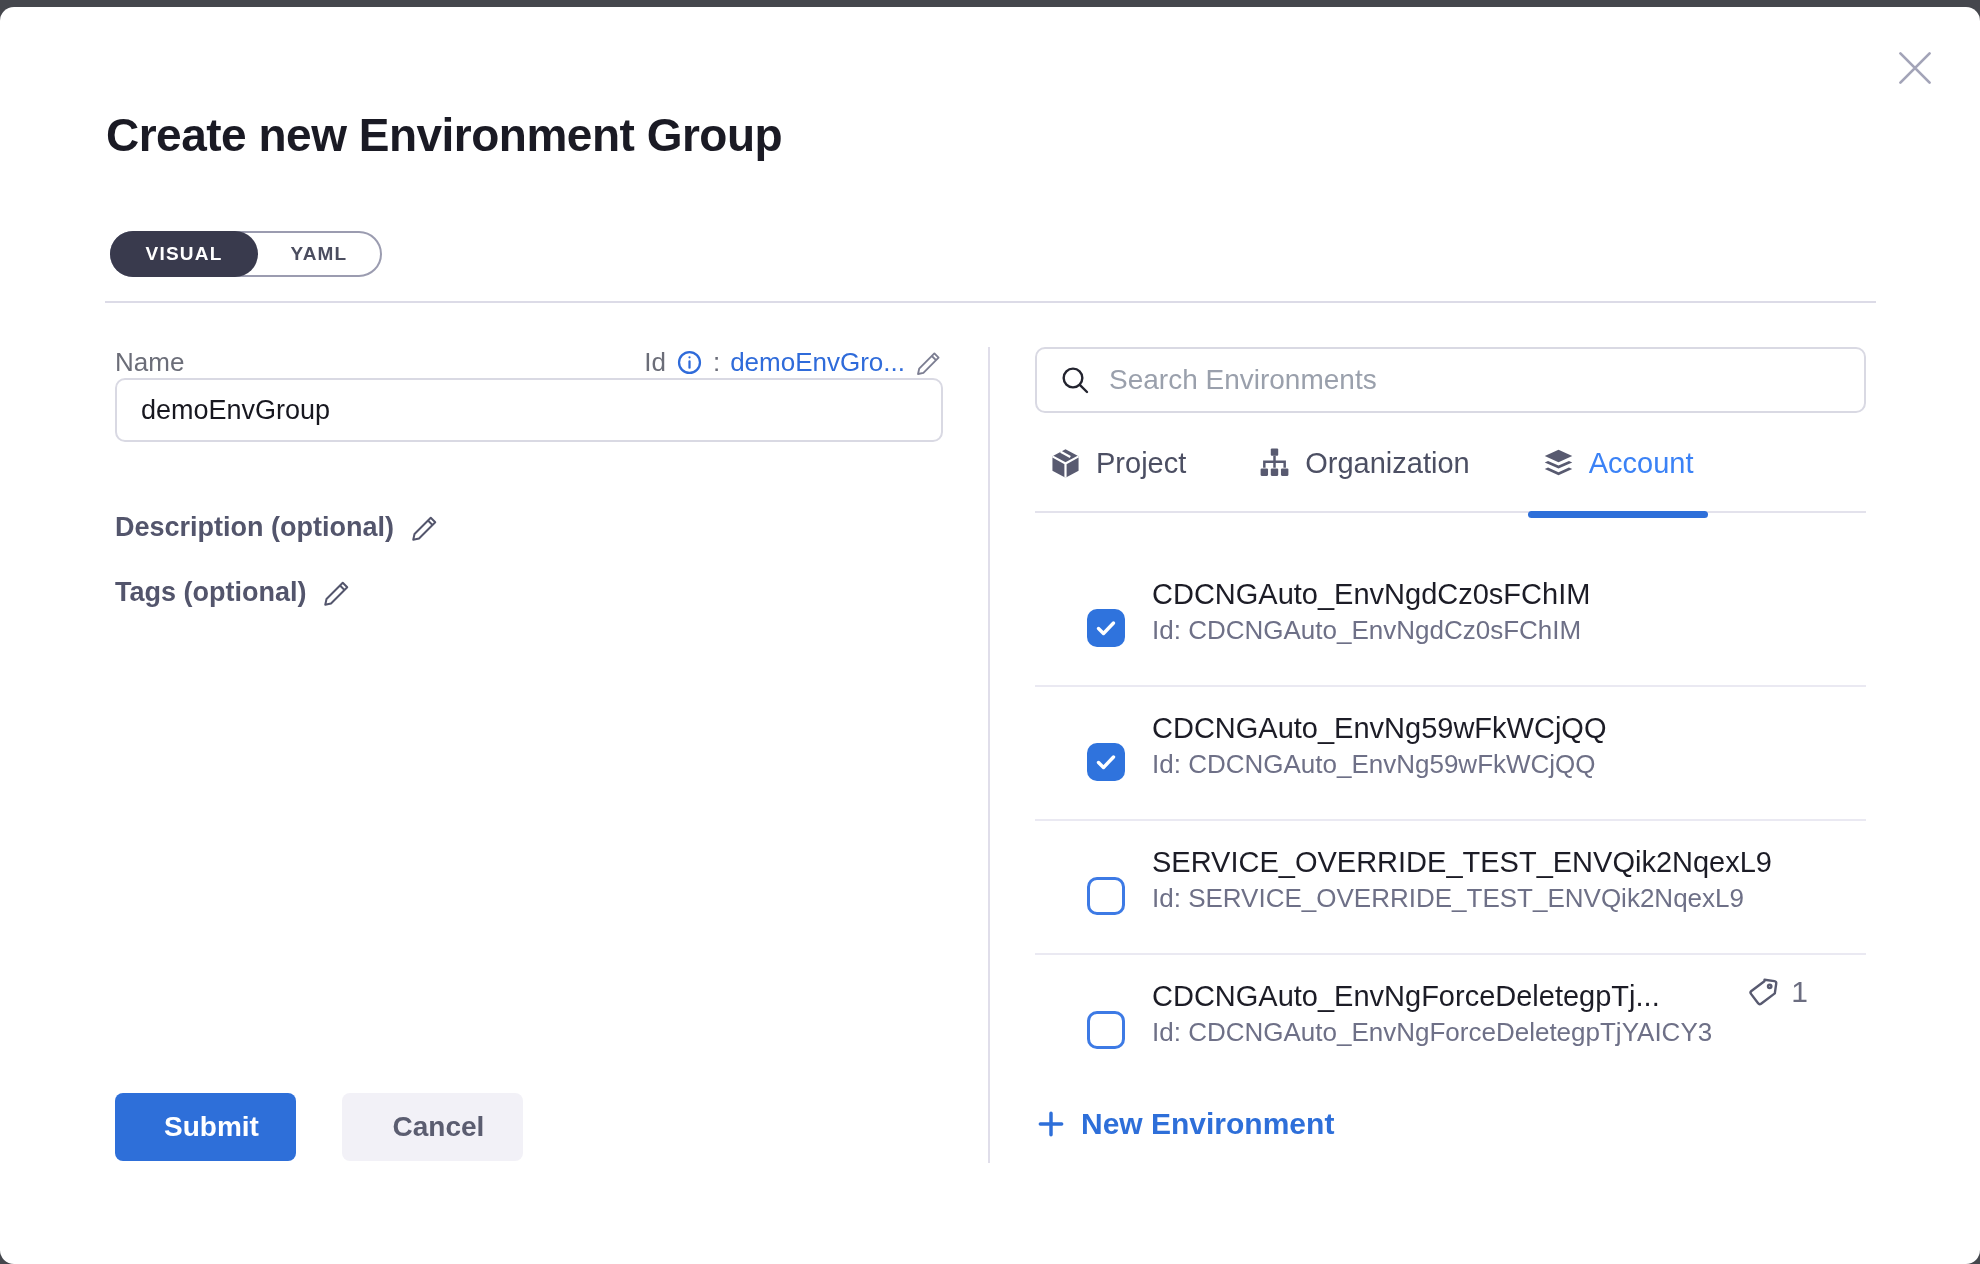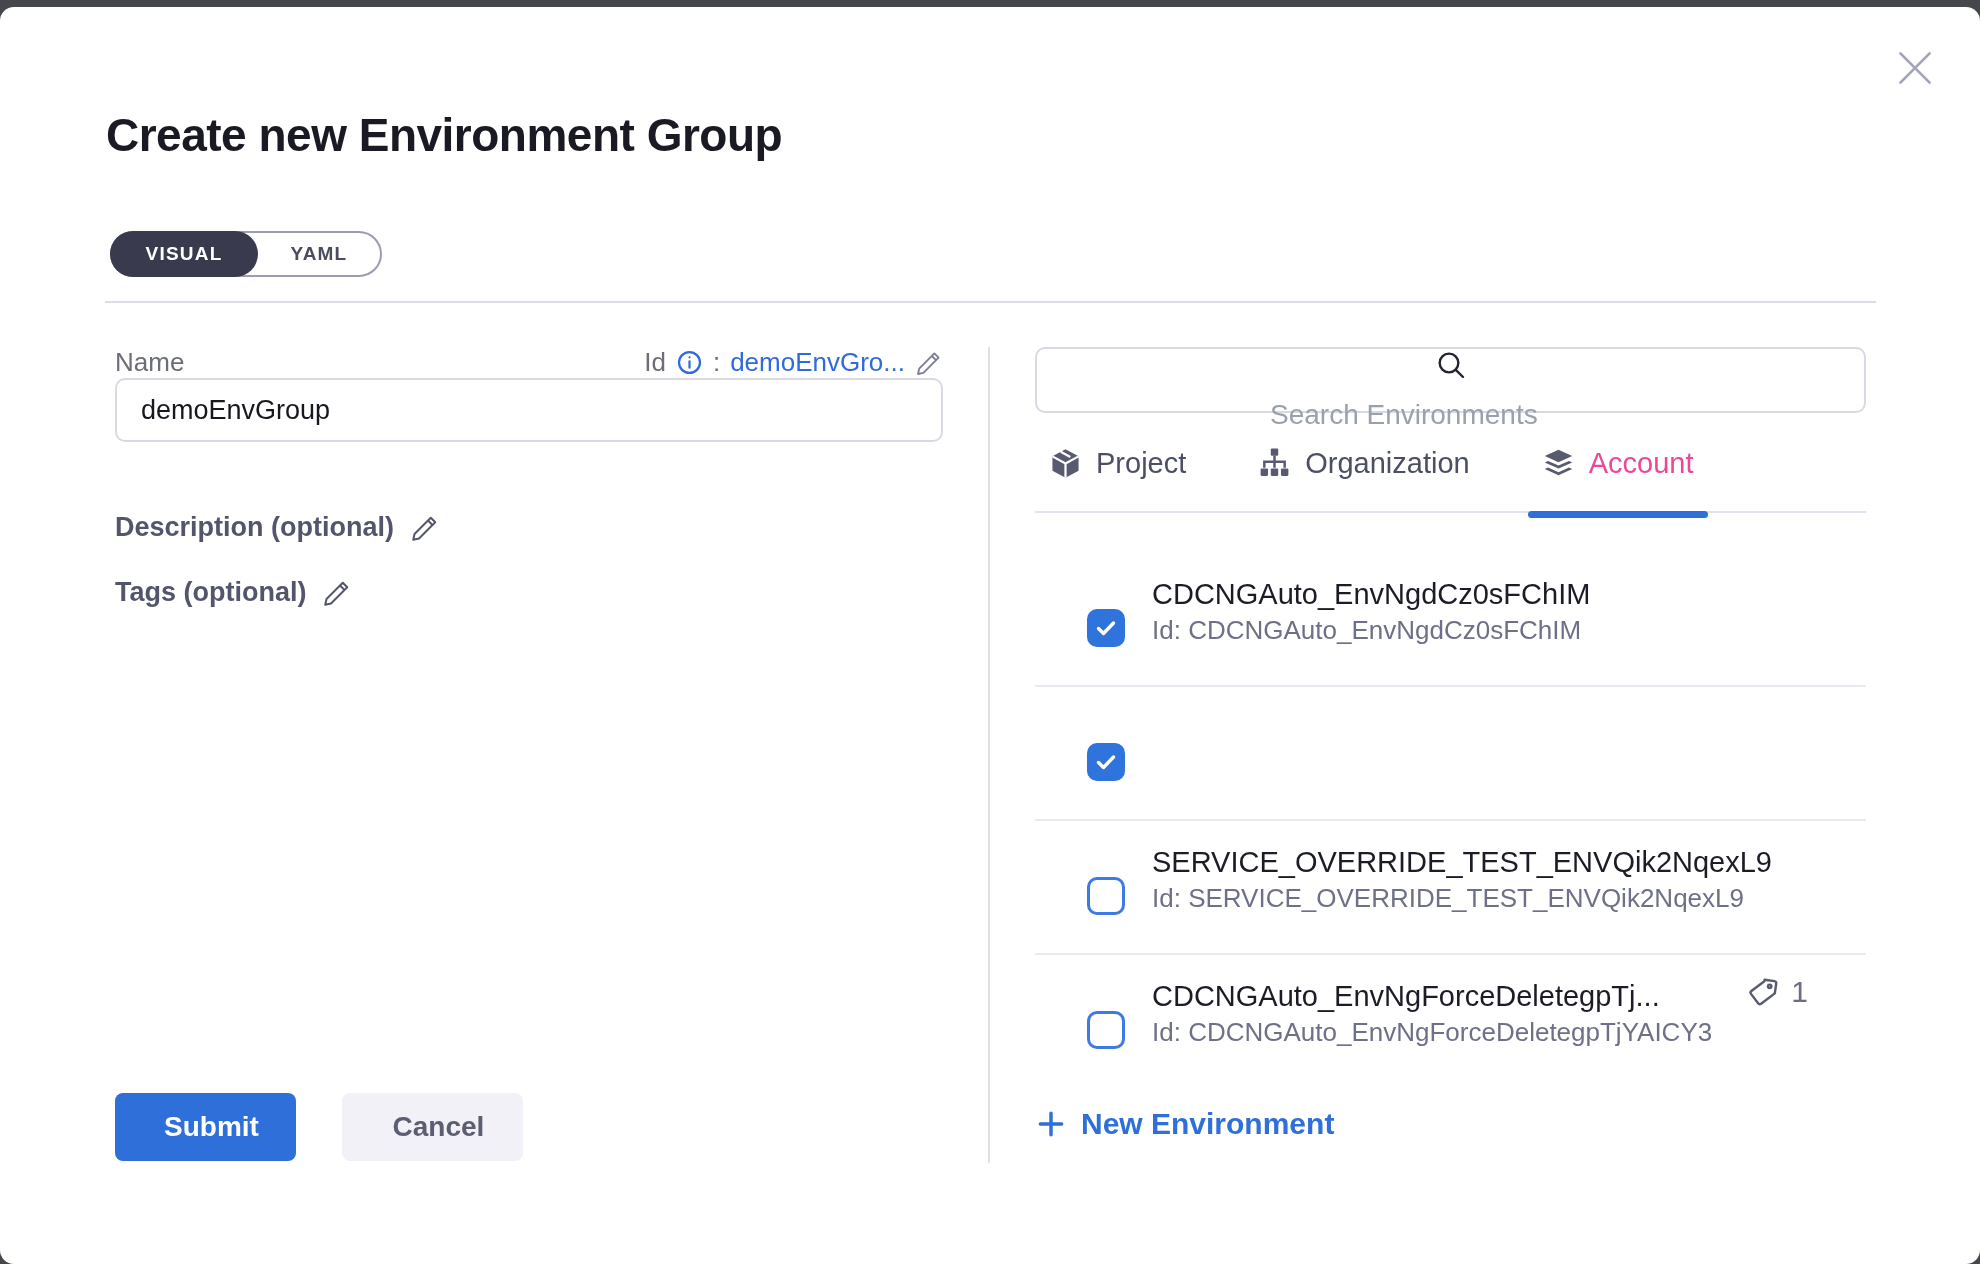--- a/index.html
+++ b/index.html
@@ -81,40 +81,40 @@
 
   .actions { margin-top:auto; padding-bottom:106px; display:flex; gap:46px; }
   .btn { height:68px; border:none; border-radius:8px; font-size:28px; font-weight:700; font-family:inherit; cursor:pointer;padding-left:12px; }
   .btn-primary { width:181px; background:#2e6fd9; color:#ffffff; }
   .btn-secondary { width:181px; background:#f2f1f7; color:#5b5d70; }
 
   
   .search-box {
     margin-top:44px; height:66px;
     border:2px solid #d9d9e3; border-radius:10px;
-    display:flex; align-items:center; gap:18px; padding:0 22px;flex-direction:column;
+    display:flex; align-items:center; gap:18px; padding:0 22px;
   }
   .icon-search { width:32px; height:32px; color:#23242f; flex:none; }
   .search-input {
     border:none; outline:none; flex:1; font-size:28px; color:#17171f;
     font-family:inherit; background:transparent;
   }
   .search-input::placeholder { color:#9aa0ac; }
 
   .tabs {
     margin-top:28px; display:flex; gap:44px;
     border-bottom:2px solid #e3e2ec; padding-bottom:26px;
   }
   .tab {
     display:flex; align-items:center; gap:14px;
     font-size:29px; color:#4c4f63; cursor:pointer;
     position:relative; padding:0 14px; height:44px;
   }
   .tab .ticon { width:33px; height:33px; color:#585a70; flex:none; }
-  .tab.active { color:#ec4899; }
+  .tab.active { color:#3b82f6; }
   .tab.active::after {
     content:""; position:absolute; left:0; right:0; bottom:-33px;
     height:7px; background:#2e6fd9; border-radius:4px;
   }
 
   .env-list { height:538px; overflow:hidden; padding-top:40px; }
   .env-row {
     position:relative; height:134px;
     border-bottom:2px solid #eae9f2; cursor:pointer;
   }
@@ -264,20 +264,24 @@
             <div class="env-id">Id: CDCNGAuto_EnvNgdCz0sFChIM</div>
           </div>
         </div>
 
         <div class="env-row">
           <div class="checkbox checked">
             <svg viewBox="0 0 24 24" fill="none" stroke="#ffffff" stroke-width="3.4" stroke-linecap="round" stroke-linejoin="round">
                 <path d="M4.5 12.5l5 5L19.5 7"></path>
               </svg>
           </div>
+          <div class="env-text">
+            <div class="env-name">CDCNGAuto_EnvNg59wFkWCjQQ</div>
+            <div class="env-id">Id: CDCNGAuto_EnvNg59wFkWCjQQ</div>
+          </div>
         </div>
 
         <div class="env-row">
           <div class="checkbox">
             
           </div>
           <div class="env-text">
             <div class="env-name">SERVICE_OVERRIDE_TEST_ENVQik2NqexL9</div>
             <div class="env-id">Id: SERVICE_OVERRIDE_TEST_ENVQik2NqexL9</div>
           </div>

